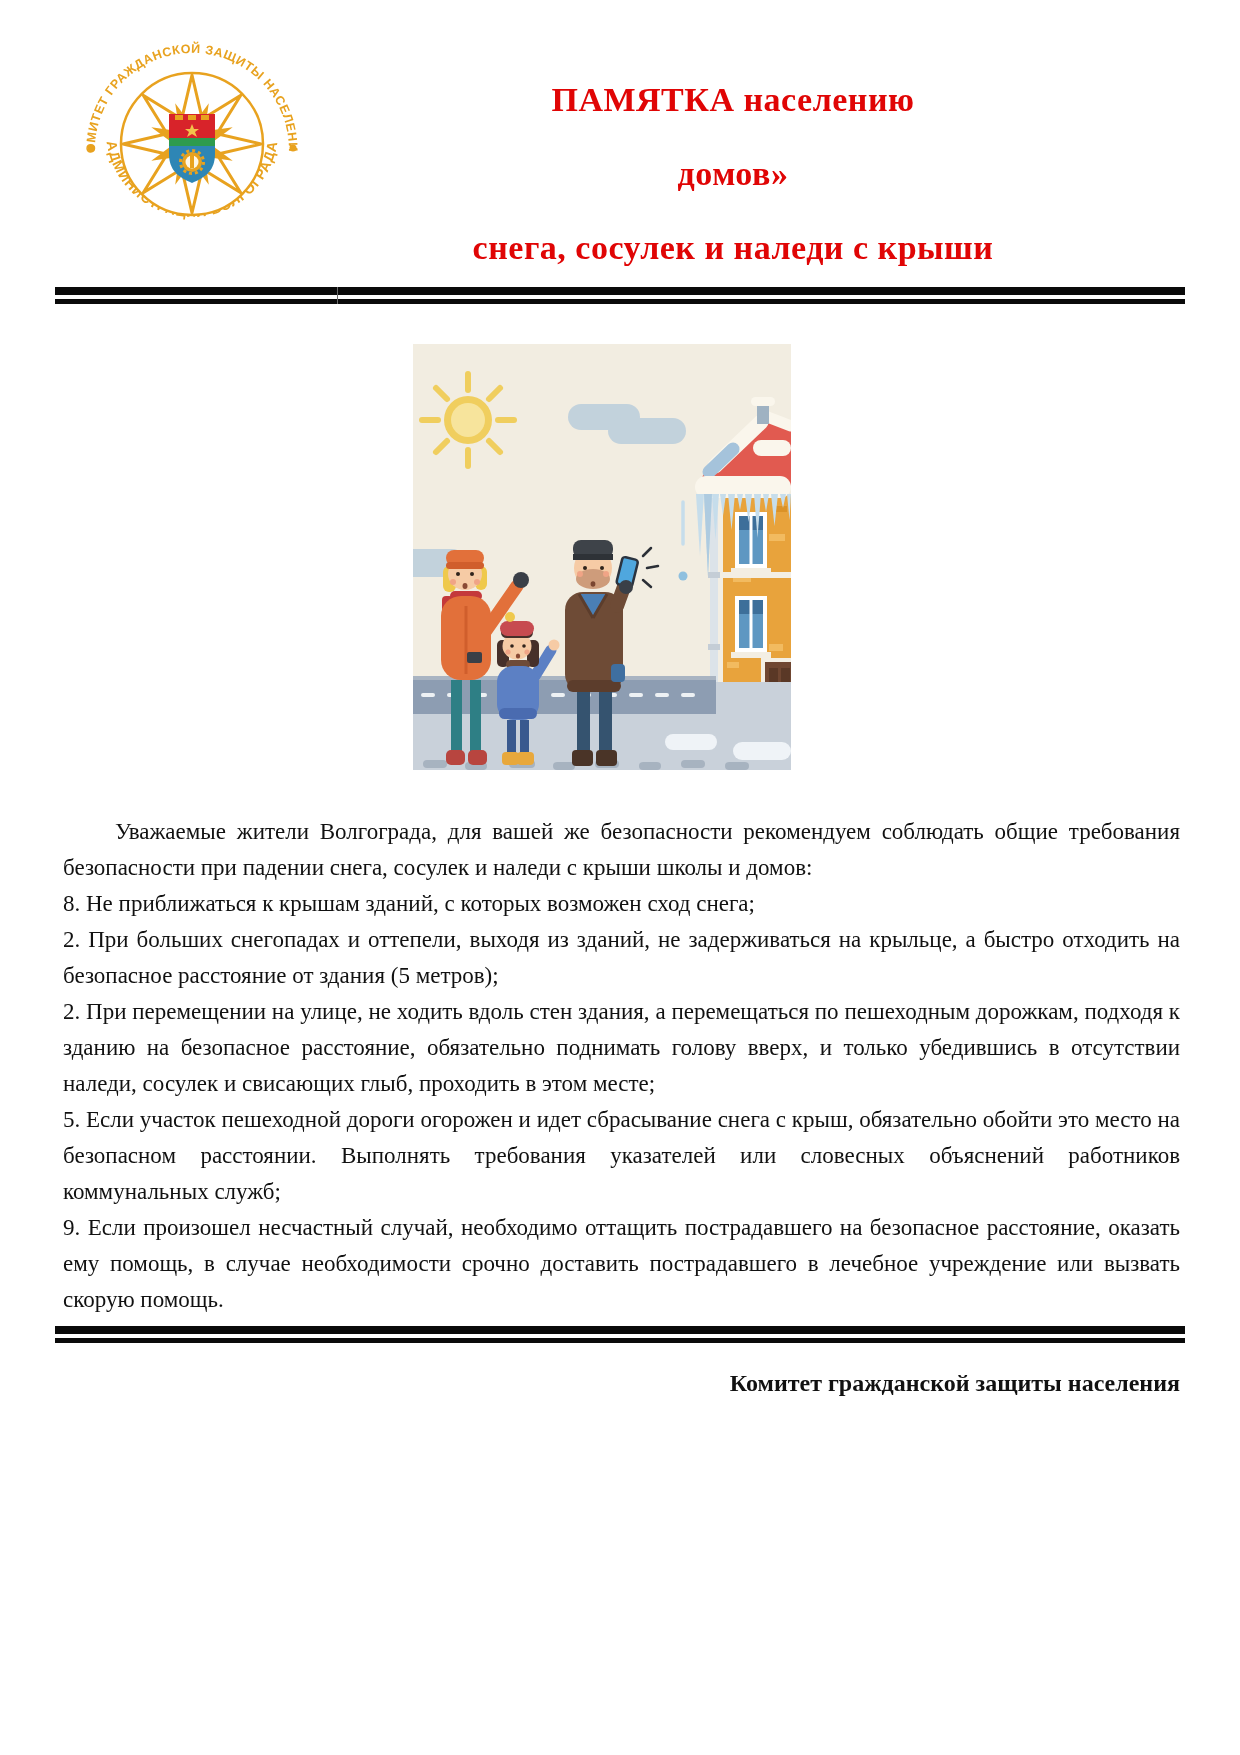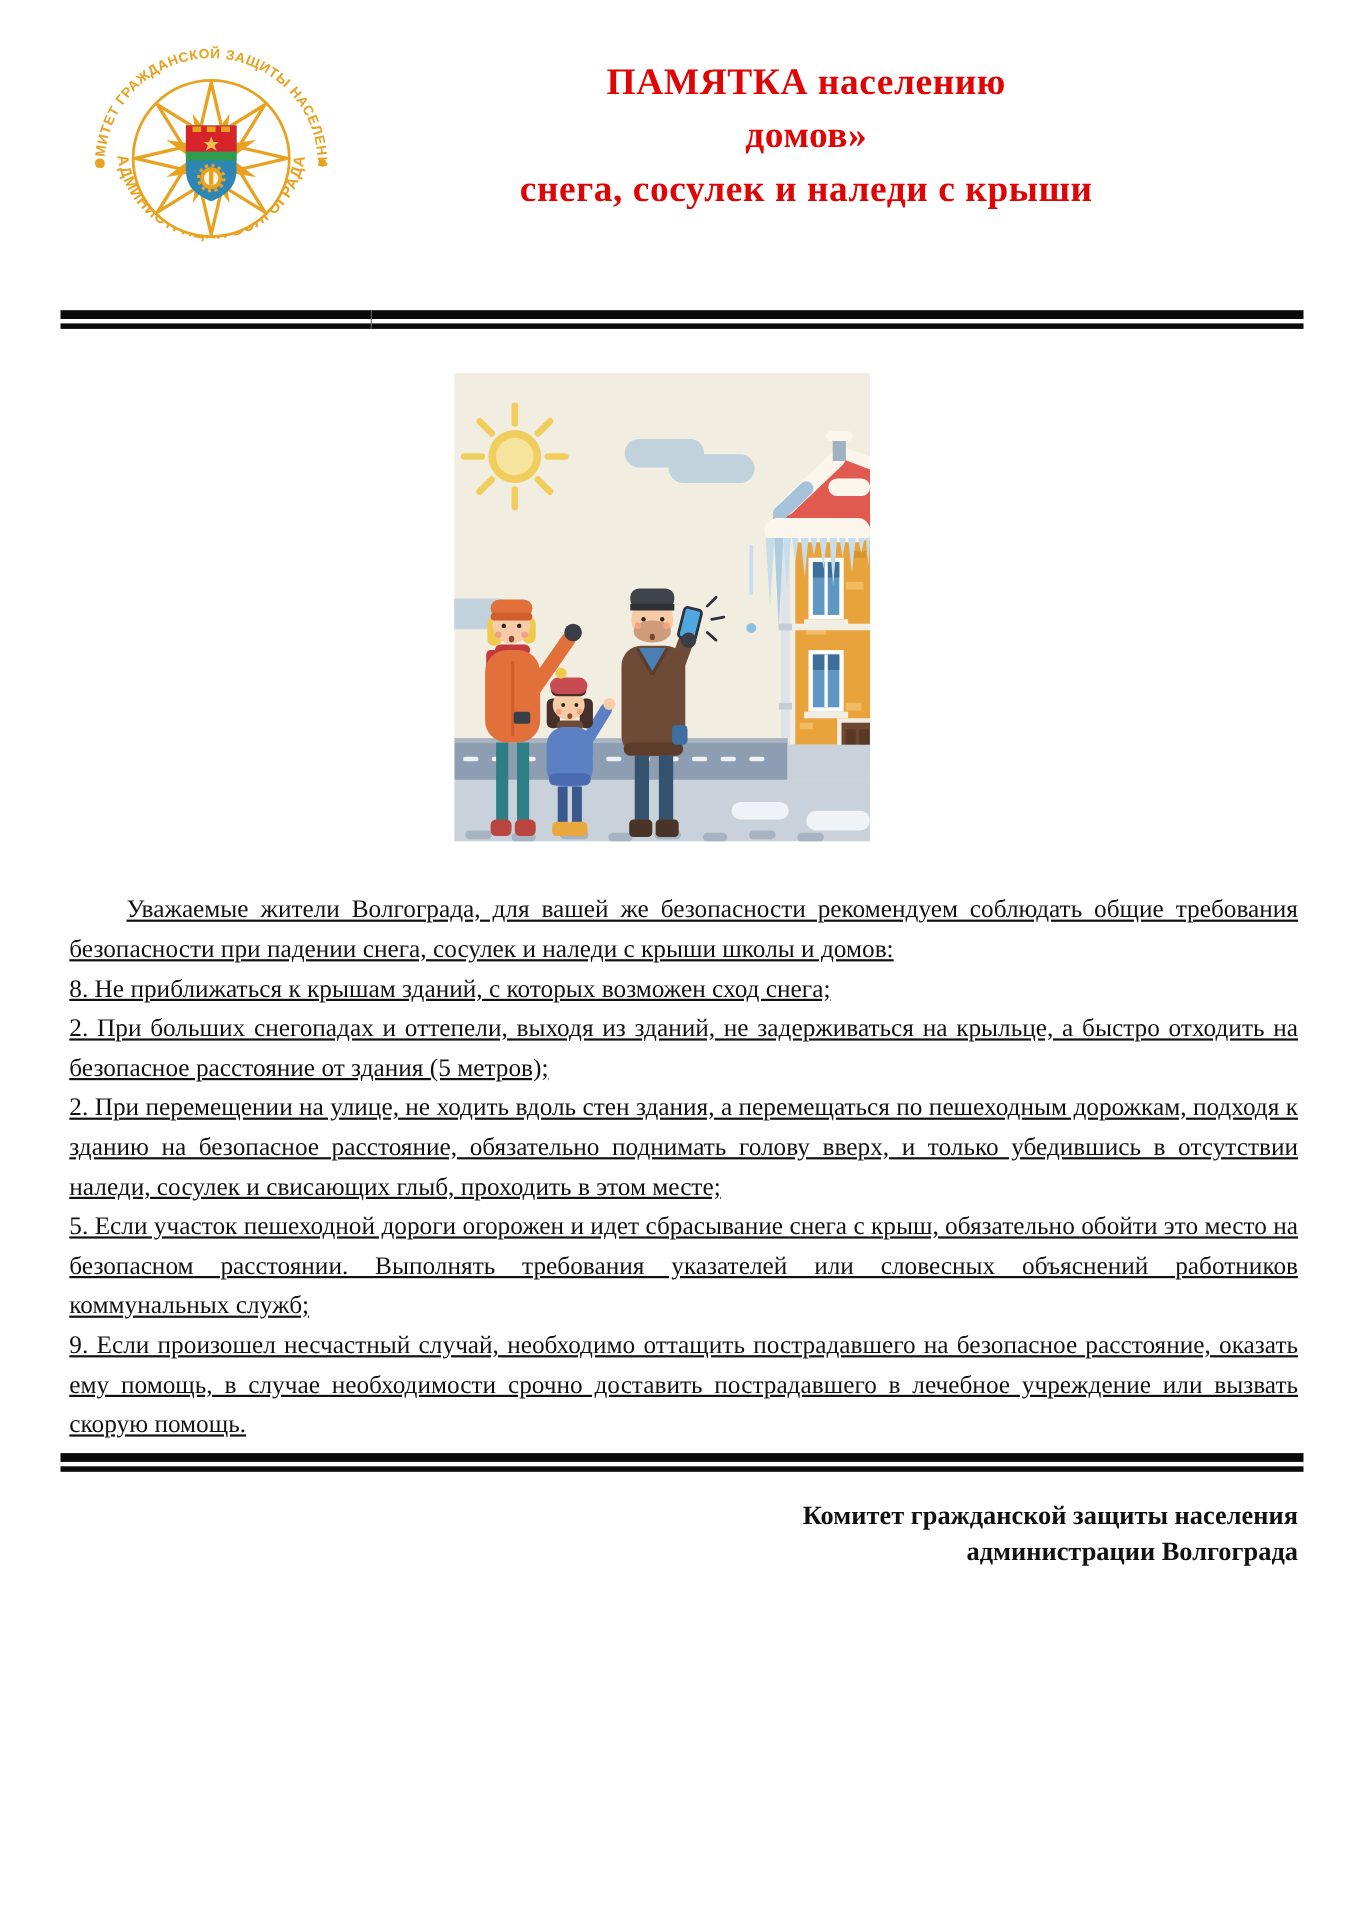--- a/index.html
+++ b/index.html
@@ -8,32 +8,33 @@
     font-family:"Liberation Serif","DejaVu Serif",serif;
     color:#111;position:relative;overflow:hidden;
   }
   
   .header{display:flex;padding:24px 0 0 72px;}
   .logo-wrap{flex:0 0 244px;}
   .title-block{width:810px;margin-left:12px;padding-top:26px;text-align:center;}
   .title-line{
     font-weight:bold;font-size:34px;line-height:49px;color:#e00505;
     letter-spacing:.5px;
+    margin-top:25px;
   }
   
   .rule{margin:15px 55px 0 55px;position:relative;height:17px;}
   .rule .bar-thick{position:absolute;left:0;right:0;top:0;height:8px;background:#0a0a0a;}
   .rule .bar-thin{position:absolute;left:0;right:0;top:12px;height:5px;background:#0a0a0a;}
   .rule .tick{position:absolute;left:282px;top:0;height:17px;width:1px;background:#6a6a6a;}
   .rule.bottom{margin-top:8px;}
   
   .illustration{margin:40px 0 0 413px;width:378px;height:426px;}
   
   .bodytext{margin:44px 60px 0 63px;font-size:23px;line-height:36px;text-align:justify;}
-  .bodytext p{margin:0;text-decoration:underline;}
+  .bodytext p{margin:0;}
   .bodytext p.indent{text-indent:52px;}
   
   .footer{margin:24px 60px 0 0;text-align:right;font-weight:bold;font-size:24px;line-height:33px;}
 </style>
 </head>
 <body>
 
 <div class="header">
   <div class="logo-wrap">
     <svg width="240" height="238" viewBox="0 0 240 238">
@@ -313,14 +314,13 @@
   <p>9. Если произошел несчастный случай, необходимо оттащить пострадавшего на безопасное расстояние, оказать ему помощь, в случае необходимости срочно доставить пострадавшего в лечебное учреждение или вызвать скорую помощь.</p>
 </div>
 
 <div class="rule bottom">
   <div class="bar-thick"></div>
   <div class="bar-thin"></div>
 </div>
 
 <div class="footer">
   <div>Комитет гражданской защиты населения</div>
-  <div>администрации Волгограда</div>
 </div>
 
 </body></html>

